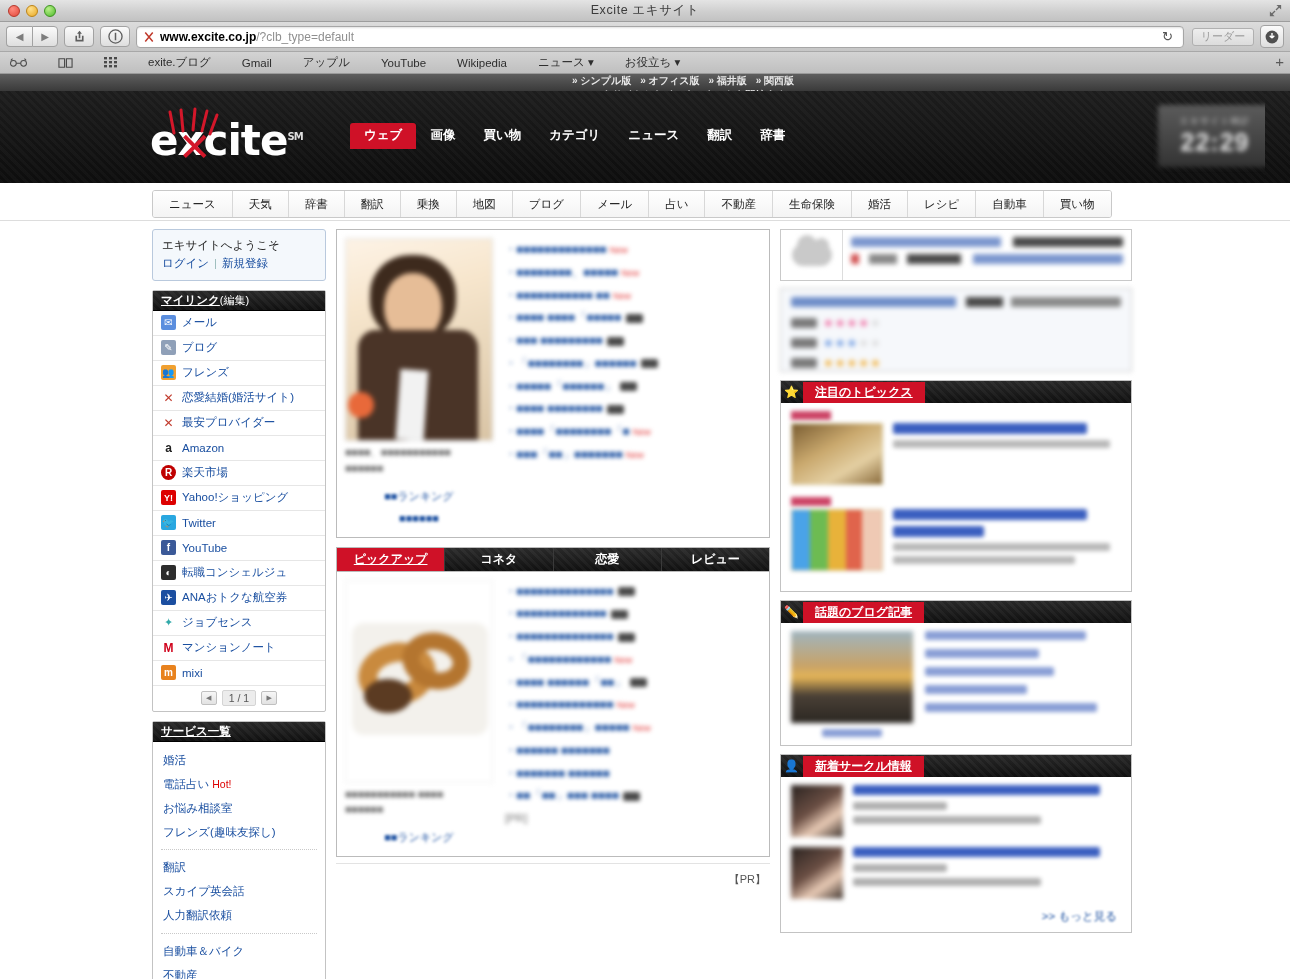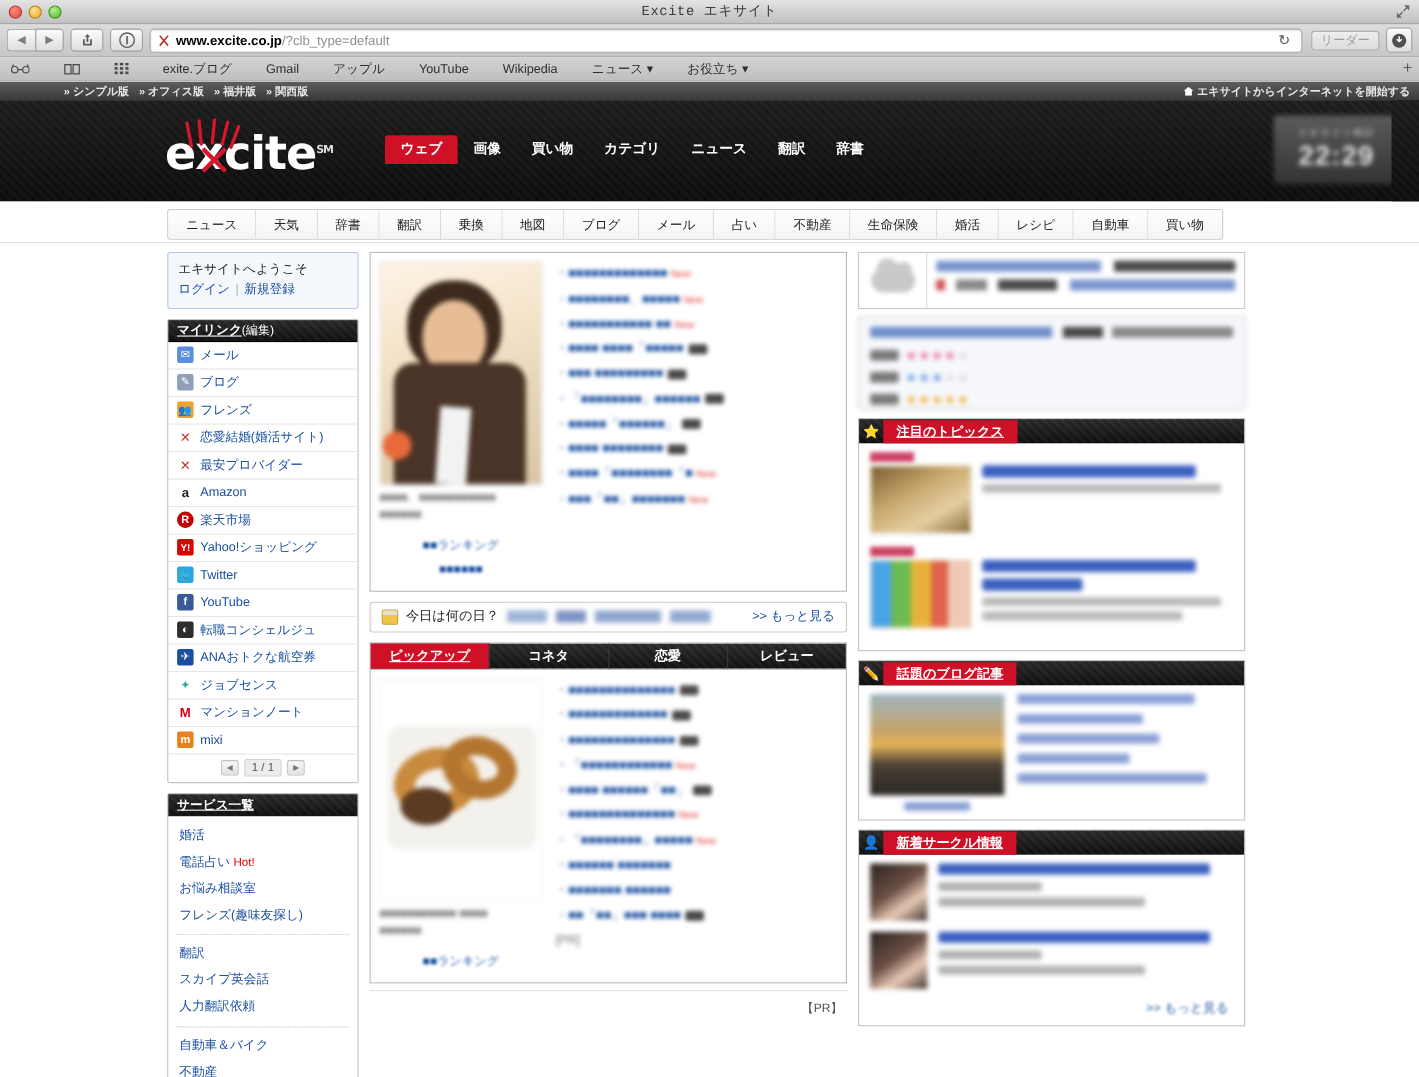--- a/index.html
+++ b/index.html
@@ -22,21 +22,21 @@
     display: flex; align-items: center;
     flex: 0 0 auto;
   }
   .traffic { position: absolute; left: 8px; top: 5px; display: flex; gap: 6px; }
   .light { width: 12px; height: 12px; border-radius: 50%; display:block; }
   .light.red { background: radial-gradient(circle at 35% 30%, #ff8b7f, #e2483a); border:1px solid #b6372b; }
   .light.yellow { background: radial-gradient(circle at 35% 30%, #ffe08a, #e8a825); border:1px solid #bd8417; }
   .light.green { background: radial-gradient(circle at 35% 30%, #b9f08a, #4fbb2c); border:1px solid #3d9320; }
   .win-title {
     width: 100%; text-align: center;
-    font-size: 12.5px; color: #3b3b3b; letter-spacing: .6px; font-family: Liberation Mono, monospace;
+    font-size: 12.5px; color: #3b3b3b; letter-spacing: .6px;
   }
   .fullscreen-icon {
     position: absolute; right: 7px; top: 3px; width: 15px; height: 15px;
     color: #6b6b6b;
   }
 
   .toolbar {
     height: 30px;
     background: linear-gradient(to bottom, #dcdcdc, #c6c6c6);
     border-bottom: 1px solid #a8a8a8;
@@ -105,22 +105,22 @@
     position:absolute; right: 6px; top: 2px;
     font-size: 15px; color:#5a5a5a; line-height: 16px;
   }
 
   
   .viewport { flex: 1 1 auto; overflow: hidden; background: #fff; position: relative; }
 
   .topstrip {
     height: 17px; background: linear-gradient(to bottom,#5e5e5e,#3a3a3a);
     display:flex; align-items:center; justify-content:space-between;
-    padding: 0 8px 0 58px;
-    font-size: 10px; color:#e8e8e8;
+    padding: 0 8px 0 84px;
+    font-size: 10px; color:#e8e8e8;flex-direction:column;
   }
   .topstrip .left-links { display:flex; gap: 9px; }
   .topstrip .left-links span { white-space: nowrap; font-weight: bold; }
   .topstrip .right-link { font-weight: bold; white-space: nowrap; }
 
   .masthead {
     height: 92px;
     background:
       repeating-linear-gradient(45deg, rgba(255,255,255,.022) 0 3px, rgba(0,0,0,.03) 3px 6px),
       linear-gradient(to bottom, #1e1e1e, #0d0d0d);
@@ -666,26 +666,20 @@
             <li>・■■■■ ■■■■「■■■■■<span class="hl-pic"></span></li>
             <li>・■■■ ■■■■■■■■■<span class="hl-pic"></span></li>
             <li>・「■■■■■■■■」■■■■■■<span class="hl-pic"></span></li>
             <li>・■■■■■「■■■■■■」<span class="hl-pic"></span></li>
             <li>・■■■■ ■■■■■■■■<span class="hl-pic"></span></li>
             <li>・■■■■「■■■■■■■■「■<span class="hl-new">New</span></li>
             <li>・■■■「■■」■■■■■■■<span class="hl-new">New</span></li>
           </ul>
         </div>
 
-        <div class="today-box">
-          <span class="cal-ico"></span>
-          <span>今日は何の日？</span>
-          <span class="today-blur"></span>
-          <span class="more-link">&gt;&gt; もっと見る</span>
-        </div>
 
         <div class="tabbar" style="margin-top:9px">
           <div class="tab active">ピックアップ</div>
           <div class="tab">コネタ</div>
           <div class="tab">恋愛</div>
           <div class="tab">レビュー</div>
         </div>
         <div class="tab-panel">
           <div class="news-photo">
             <div class="pickup-photo-box">

